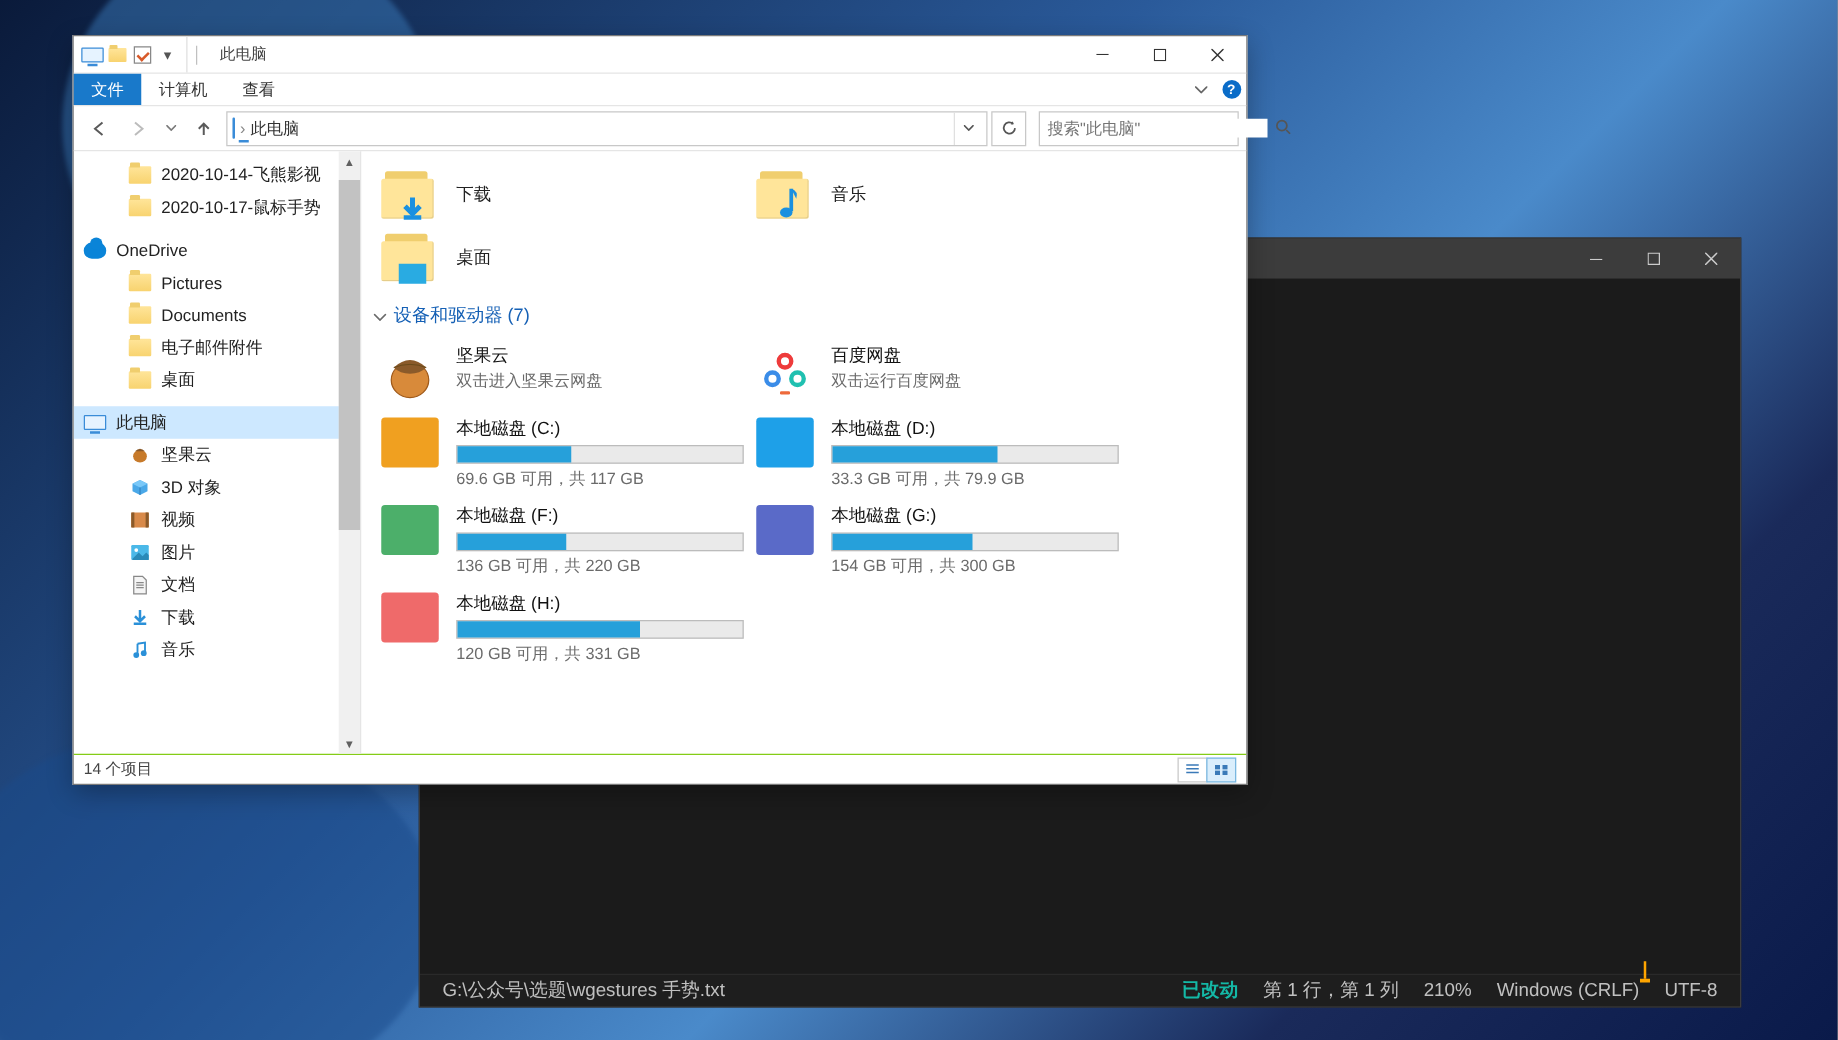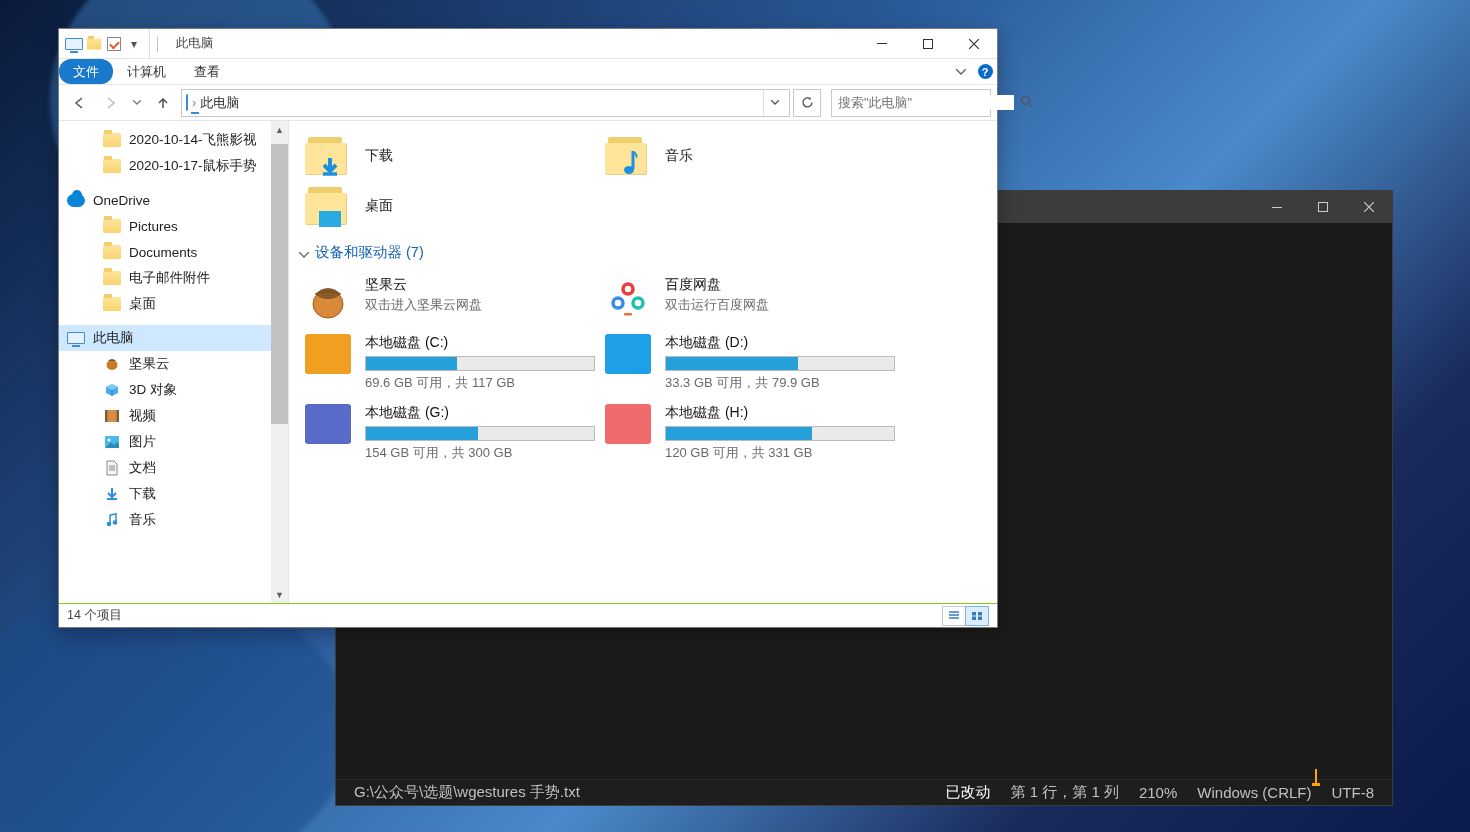--- a/index.html
+++ b/index.html
@@ -12,36 +12,36 @@
 
 
 .back-window { position:absolute; top:190px; left:335px; width:1058px; height:616px; background:#1e1e1e; border:1px solid #3c3c3c; display:flex; flex-direction:column; }
 .back-titlebar { height:32px; background:#3c3c3c; display:flex; justify-content:flex-end; align-items:center; }
 .back-titlebar .winbtn { width:46px; height:32px; display:flex; align-items:center; justify-content:center; color:#ccc; }
 .back-body { flex:1; background:#1b1b1b; }
 .back-status { height:26px; background:#1e1e1e; color:#c0c0c0; font-size:15px; display:flex; align-items:center; padding:0 8px; border-top:1px solid #2a2a2a; }
 .back-status .left { flex:0 0 auto; }
 .back-status .spacer { flex:1; }
 .back-status .seg { padding:0 10px; }
-.back-status .dim { color:#ffffff; }
+.back-status .dim { color:#14b8a6;font-weight:bold; }
 .caret-indicator { position:absolute; right:75px; bottom:22px; width:2px; height:14px; background:orange;}
 .caret-indicator::after{content:''; position:absolute; bottom:-3px; left:-3px; width:8px; height:3px; background:orange;}
 
 
 .explorer { position:absolute; top:28px; left:58px; width:940px; height:600px; background:#fff; border:1px solid #7a7a7a; display:flex; flex-direction:column; box-shadow:0 6px 20px rgba(0,0,0,.3);}
 .titlebar { height:30px; display:flex; align-items:center; border-bottom:1px solid #e5e5e5; font-size:12.5px; color:#333; }
 .titlebar .qat { display:flex; align-items:center; gap:2px; padding:0 6px; border-right:1px solid #e0e0e0; height:100%;}
 .titlebar .qat .ic { width:18px; height:18px; display:flex; align-items:center; justify-content:center; }
 .titlebar .winbtns { margin-left:auto; display:flex; }
 .titlebar .winbtn { width:46px; height:30px; display:flex; align-items:center; justify-content:center; color:#333; }
 .titlebar .ttl { padding-left:10px; color:#444; }
 .titlebar .sep { color:#bbb; padding:0 4px;}
 
 .ribbon-tabs { height:26px; display:flex; align-items:stretch; font-size:13px; border-bottom:1px solid #e5e5e5;}
-.ribbon-tabs .tab { padding:4px 14px; display:flex; align-items:center; color:#333;border-radius:12px; }
+.ribbon-tabs .tab { padding:4px 14px; display:flex; align-items:center; color:#333; }
 .ribbon-tabs .tab.file { background:#1979ca; color:#fff; font-weight:500;}
 .ribbon-tabs .spacer { flex:1; }
 .ribbon-tabs .expand { width:24px; display:flex; align-items:center; justify-content:center; color:#666; }
 .ribbon-tabs .help { width:24px; display:flex; align-items:center; justify-content:center; color:#0a6cc8;}
 .help-circle{width:15px;height:15px;border-radius:50%;background:#0a6cc8;color:#fff;font-size:11px;font-weight:bold;display:flex;align-items:center;justify-content:center;}
 
 .navbar { height:36px; display:flex; align-items:center; padding:4px 6px; gap:4px; border-bottom:1px solid #e5e5e5;}
 .navbtn { width:28px; height:28px; display:flex; align-items:center; justify-content:center; color:#6a6a6a; border-radius:2px;}
 .navbtn.disabled { color:#bcbcbc;}
 .addrbar { flex:1; height:28px; border:1px solid #c8c8c8; display:flex; align-items:center; padding:0 4px; font-size:13px; color:#333;}
@@ -476,20 +476,30 @@
             <div class="dicon" style="background:#1ea0e8"></div>
     <div class="dinfo">
       <div class="dtitle">本地磁盘 (D:)</div>
       <div class="bar">
                 <div class="fill" style="width:58%"></div>
               </div>
       <div class="dsub">33.3 GB 可用，共 79.9 GB</div>
     </div>
           </div>
           <div class="drive">
+            <div class="dicon" style="background:#4caf6a"></div>
+    <div class="dinfo">
+      <div class="dtitle">本地磁盘 (F:)</div>
+      <div class="bar">
+                <div class="fill" style="width:38%"></div>
+              </div>
+      <div class="dsub">136 GB 可用，共 220 GB</div>
+    </div>
+          </div>
+          <div class="drive">
             <div class="dicon" style="background:#5a6ac8"></div>
     <div class="dinfo">
       <div class="dtitle">本地磁盘 (G:)</div>
       <div class="bar">
                 <div class="fill" style="width:49%"></div>
               </div>
       <div class="dsub">154 GB 可用，共 300 GB</div>
     </div>
           </div>
           <div class="drive">

